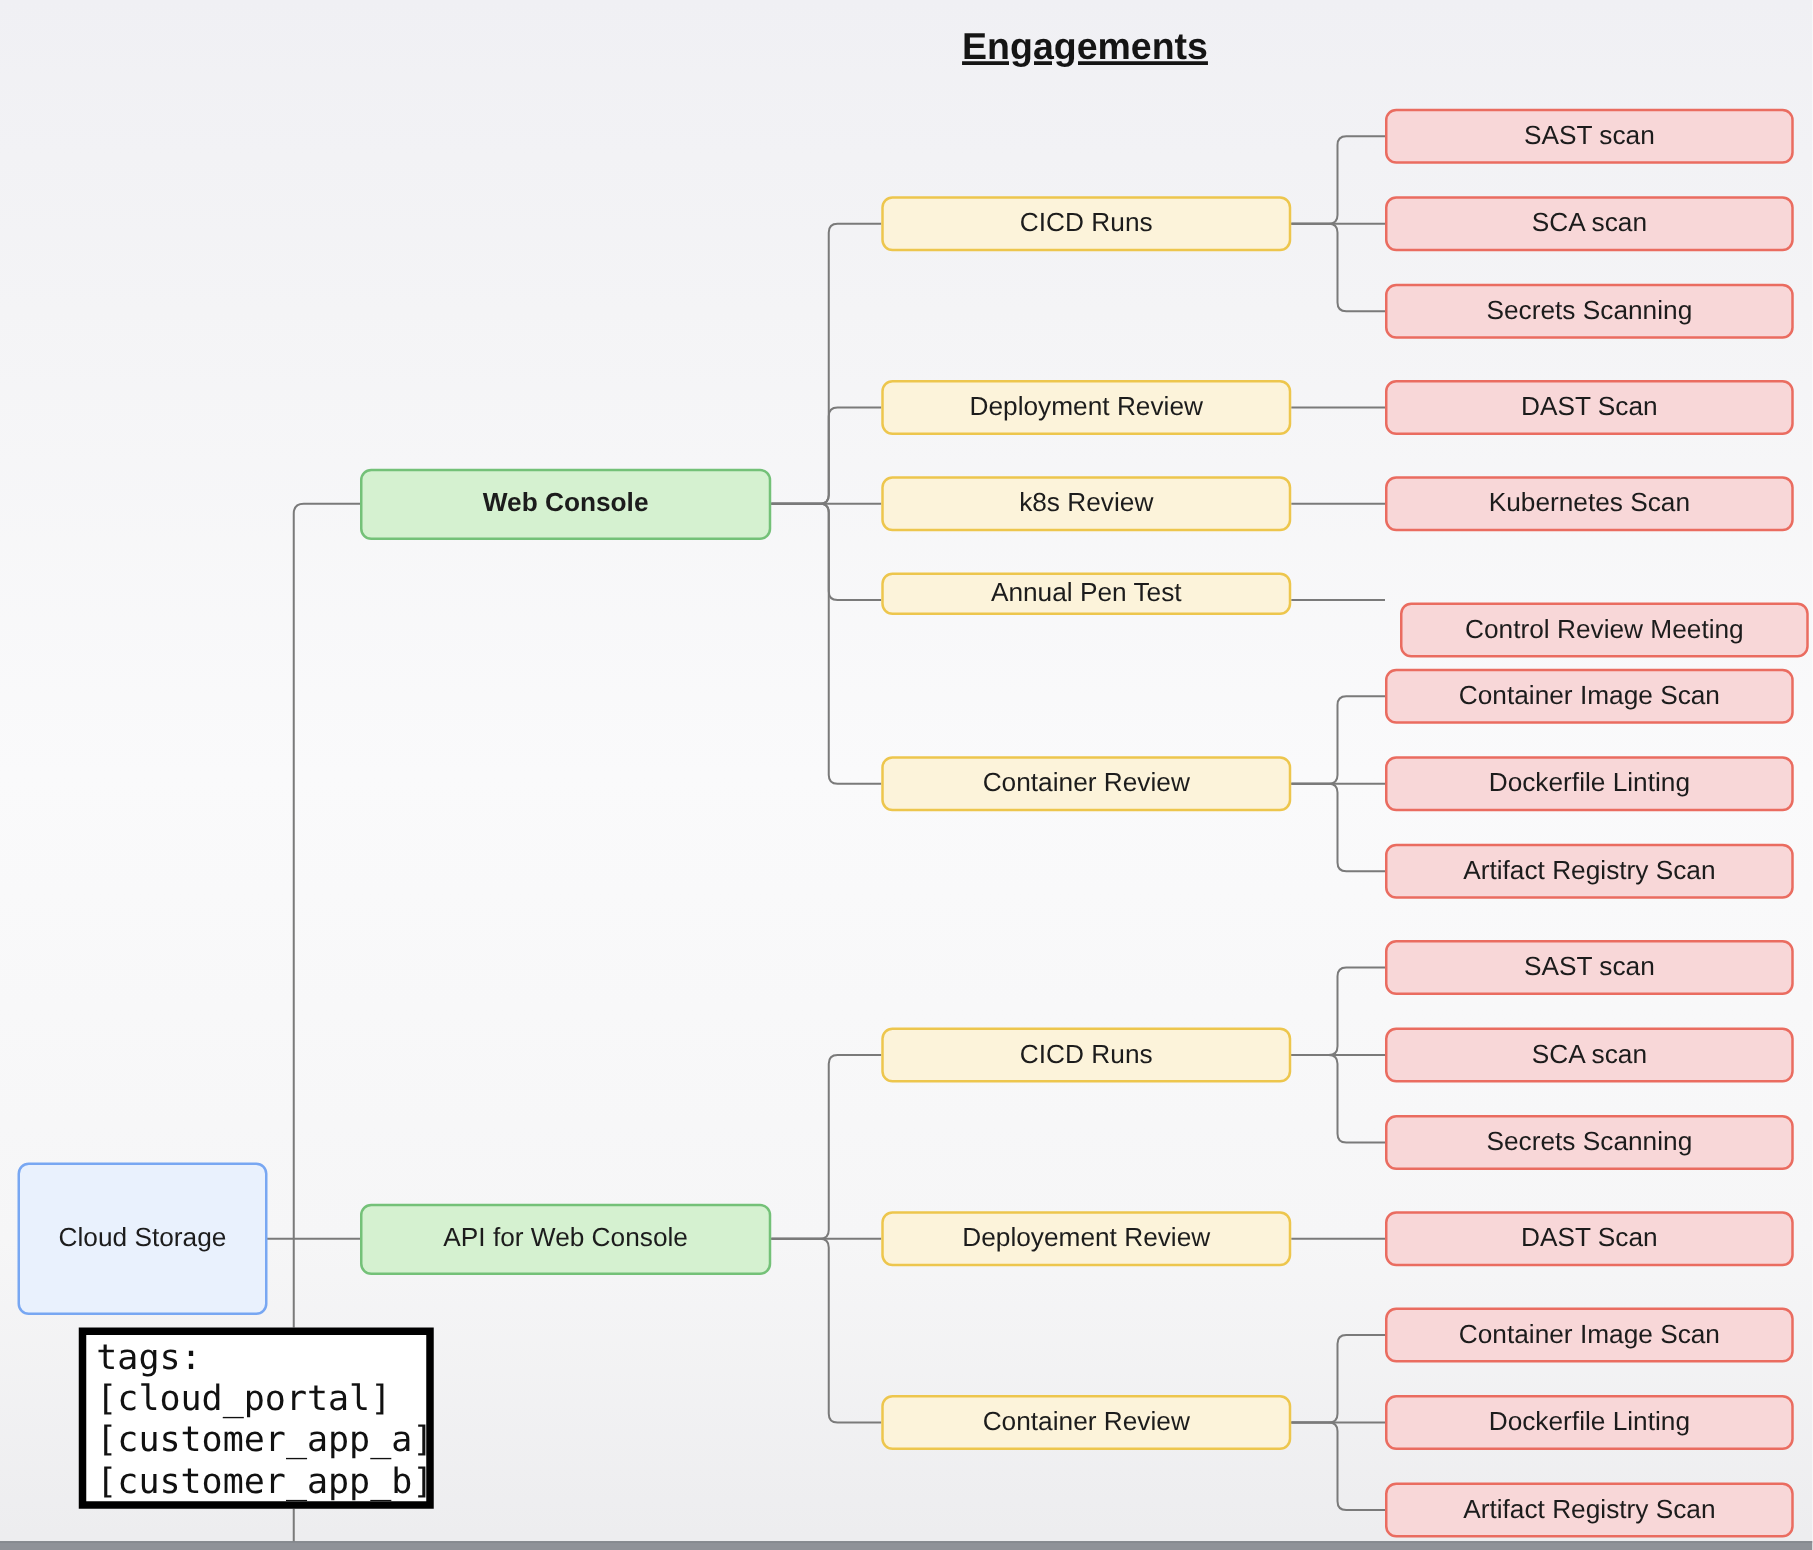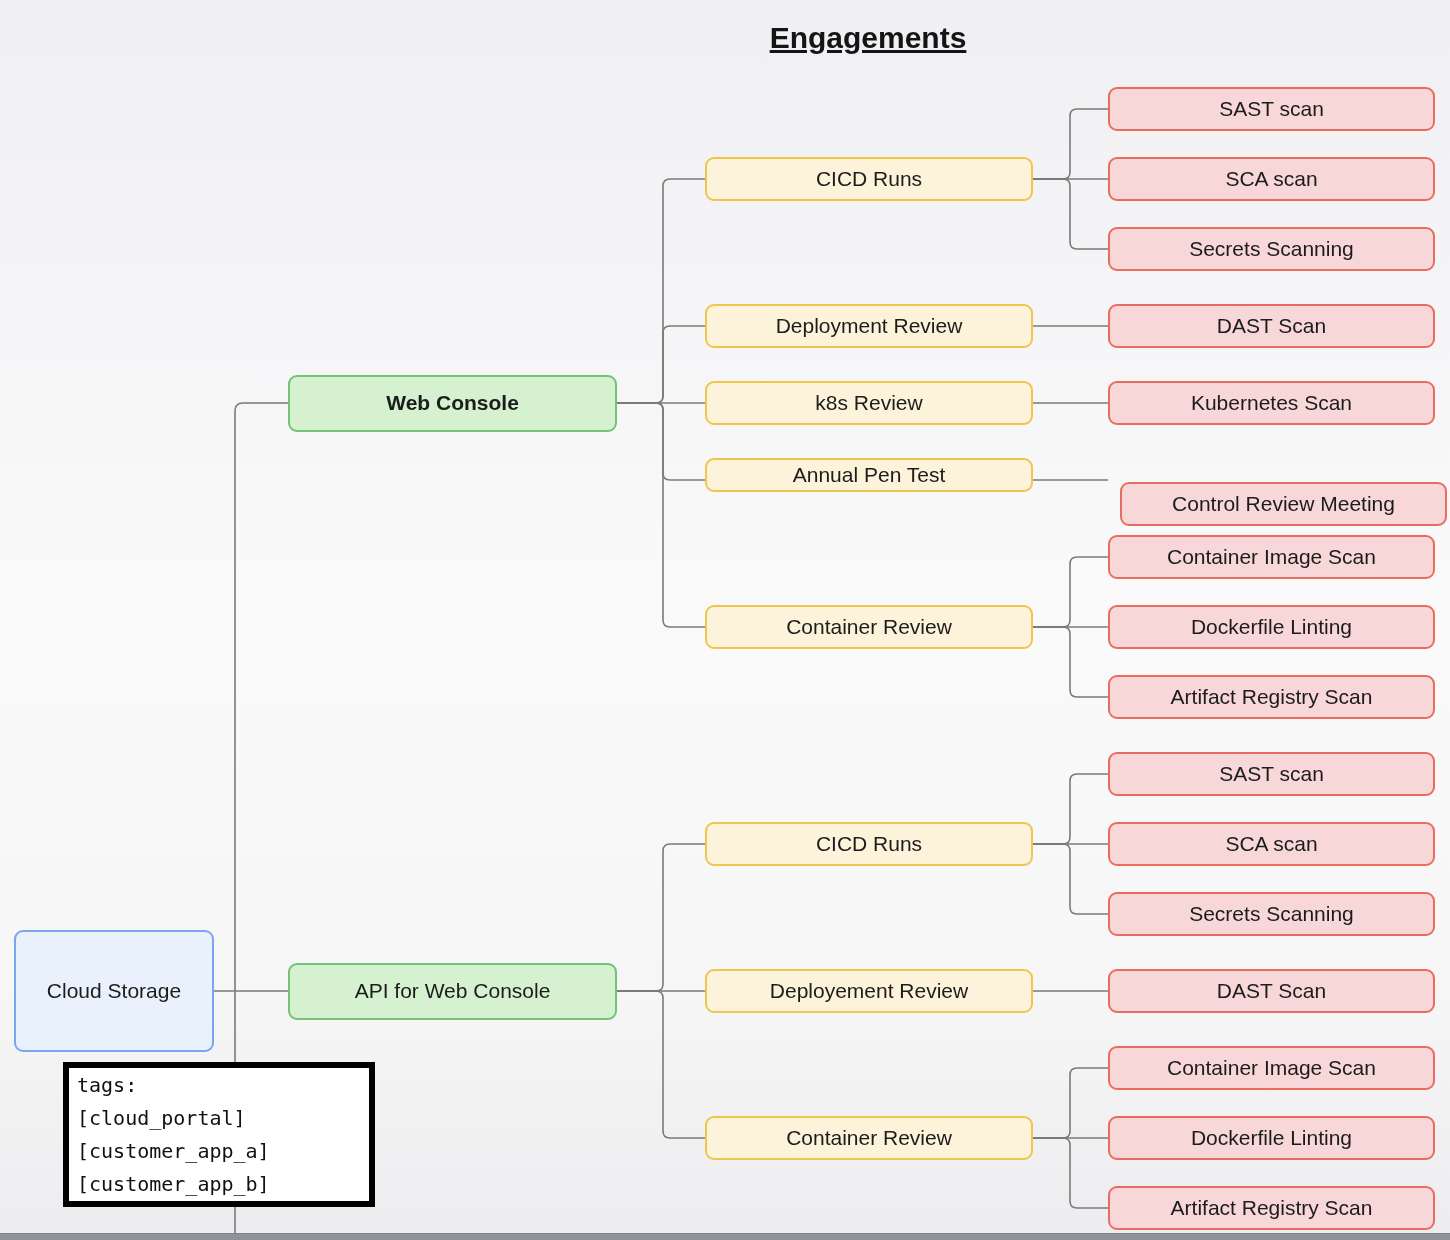--- a/index.html
+++ b/index.html
@@ -24,24 +24,24 @@
   .h2{left:748px;width:240px;text-decoration:underline;}
   .h3{left:1138px;width:240px;}
   .node{
     position:absolute;z-index:2;
     display:flex;align-items:center;justify-content:center;
     border-radius:9px;border:2.5px solid #999;
     font-size:21px;color:#1c1c1c;text-align:center;
     line-height:1.25;box-sizing:border-box;
   }
   #tags-note{
-    position:absolute;left:63px;top:1062px;width:312px;height:145px;z-index:4;
+    position:absolute;left:63px;top:1062px;width:284px;height:145px;z-index:4;
     background:#ffffff;border:6px solid #000000;box-sizing:border-box;
     font-family:"DejaVu Sans Mono", monospace;
-    font-size:20px;line-height:33px;color:#111;
+    font-size:28px;line-height:33px;color:#111;
     padding:1px 8px;white-space:pre;overflow:hidden;
   }
   #bottom-bar{
     position:absolute;left:0;top:1233px;width:1450px;height:7px;z-index:5;
     background:#8f9298;border-top:1px solid #7f8288;box-sizing:border-box;
   }
 </style>
 </head>
 <body>
 

